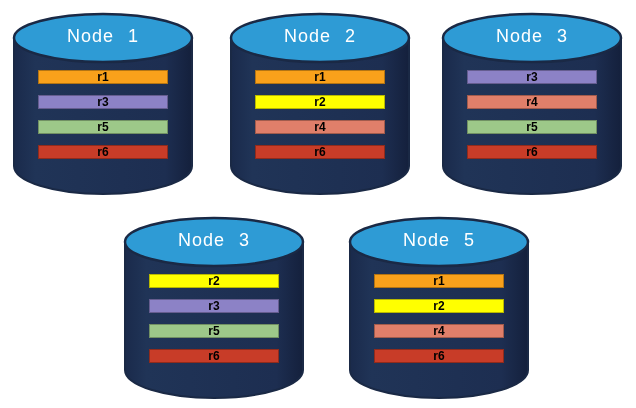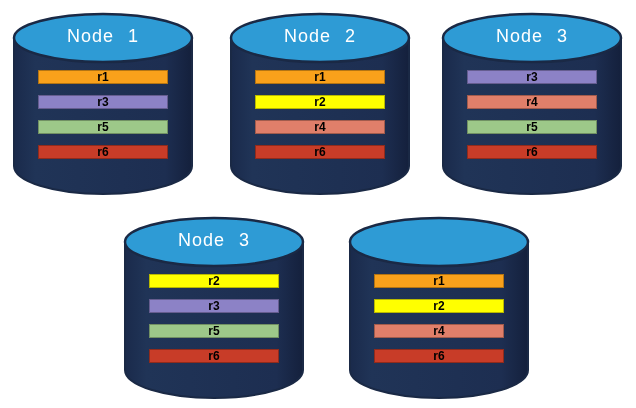--- a/index.html
+++ b/index.html
@@ -117,20 +117,21 @@
       <div class="bar" style="background: rgb(157, 200, 137);">r5</div>
       <div class="bar" style="background: rgb(200, 60, 40);">r6</div>
     </div>
   </div>
 
   <div class="node node-5">
     <svg class="cyl" viewBox="0 0 186 192">
       <path d="M4 30 L4 158 A89 28 0 0 0 182 158 L182 30 Z" fill="url(#bodyGrad)" stroke="#1A2945" stroke-width="2"></path>
       <ellipse cx="93" cy="30" rx="89" ry="24" fill="#2E9BD5" stroke="#1A2945" stroke-width="2.5"></ellipse>
     </svg>
+    <div class="node-title">Node 5</div>
     <div class="bars">
       <div class="bar" style="background: rgb(249, 161, 27);">r1</div>
       <div class="bar" style="background: rgb(255, 255, 0);">r2</div>
       <div class="bar" style="background: rgb(224, 127, 106);">r4</div>
       <div class="bar" style="background: rgb(200, 60, 40);">r6</div>
     </div>
   </div>
 
 </div>
 

